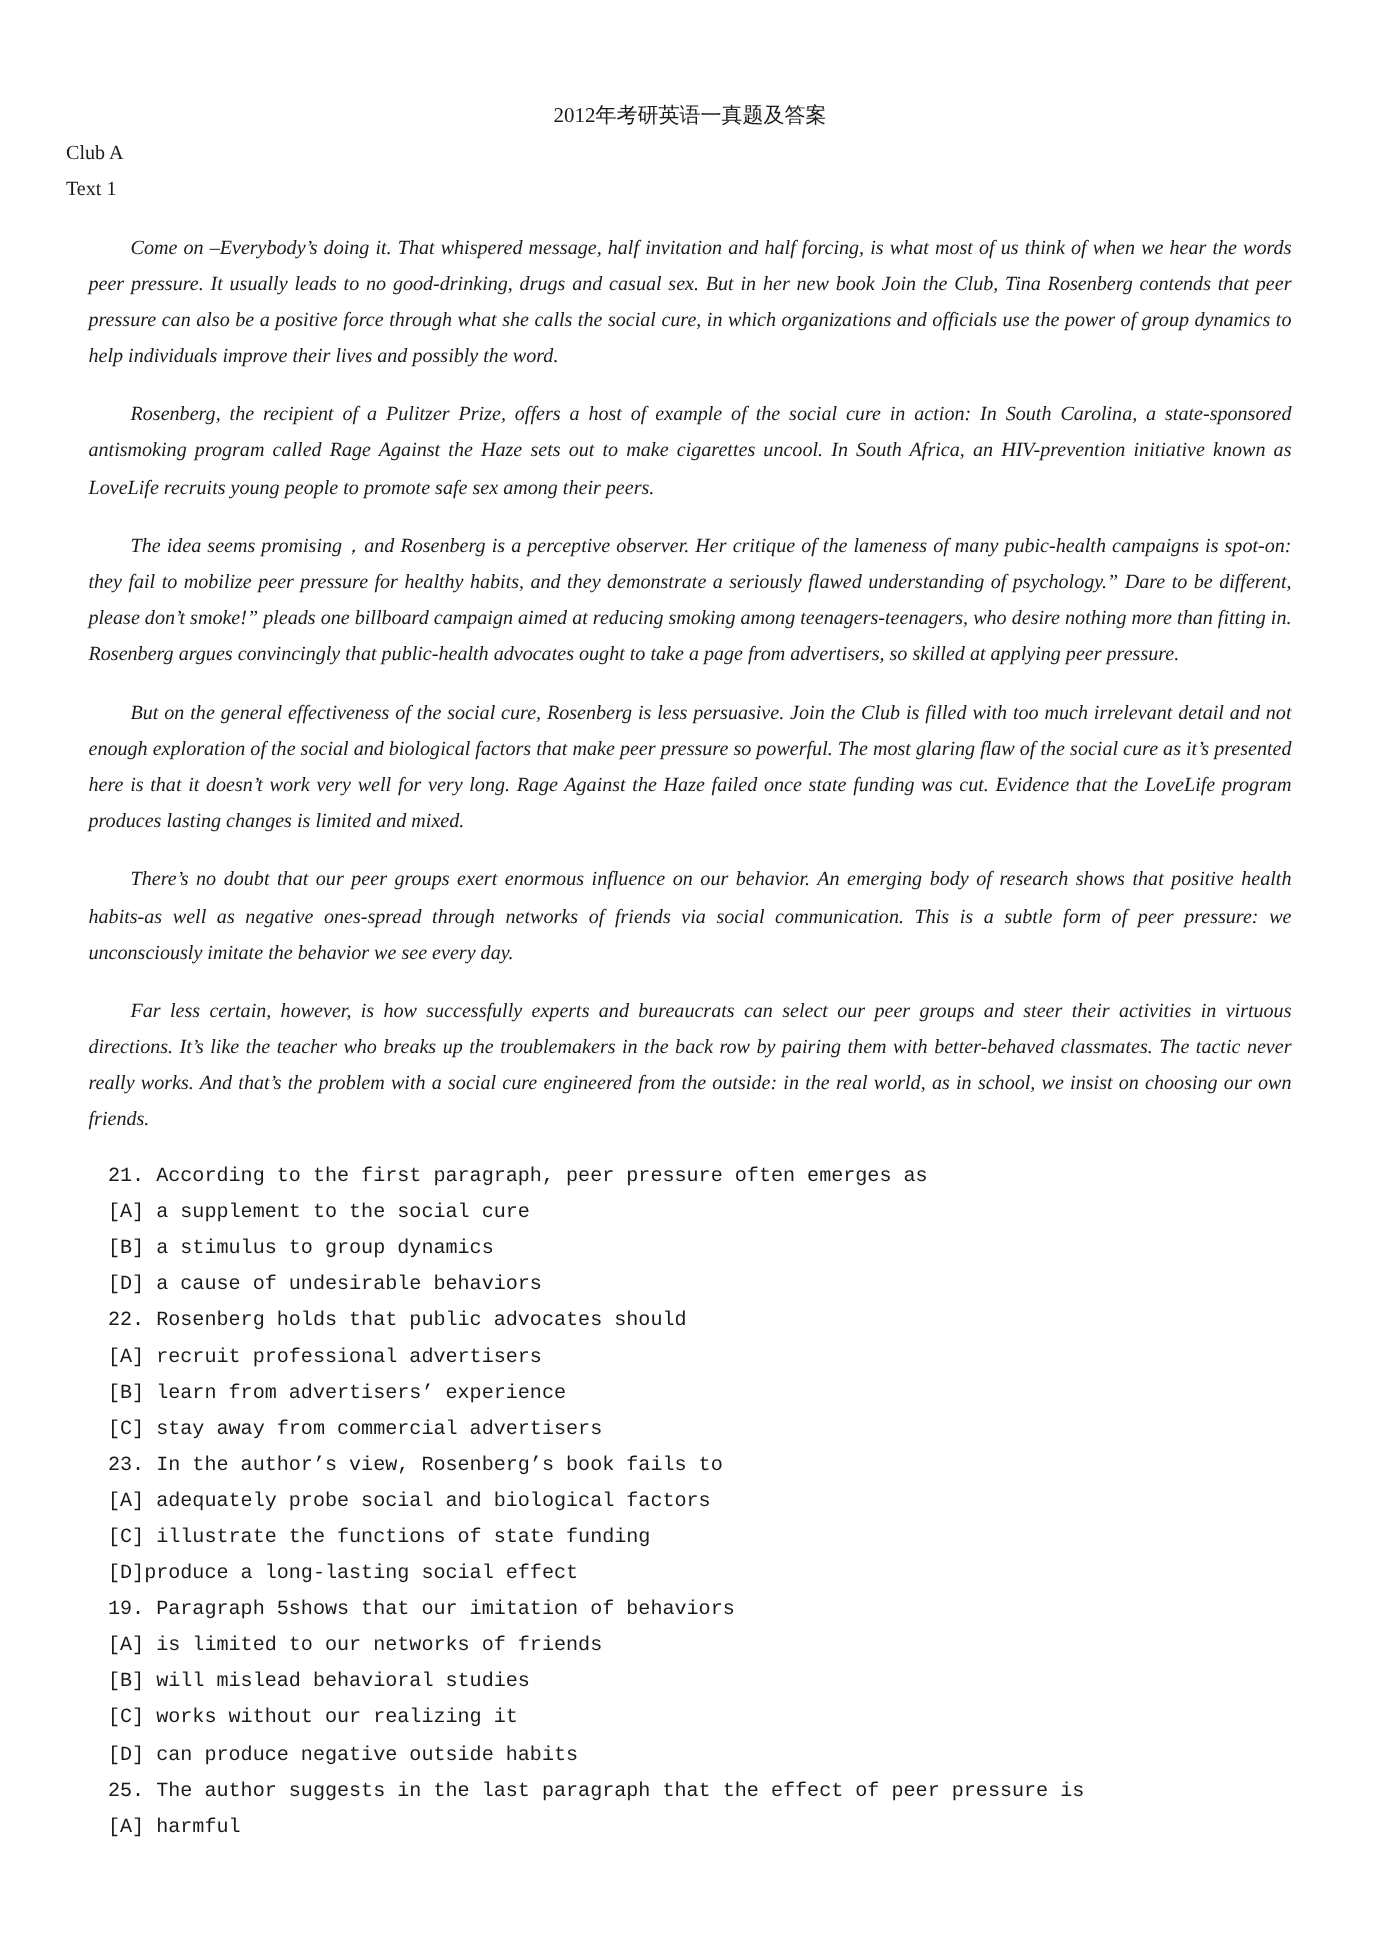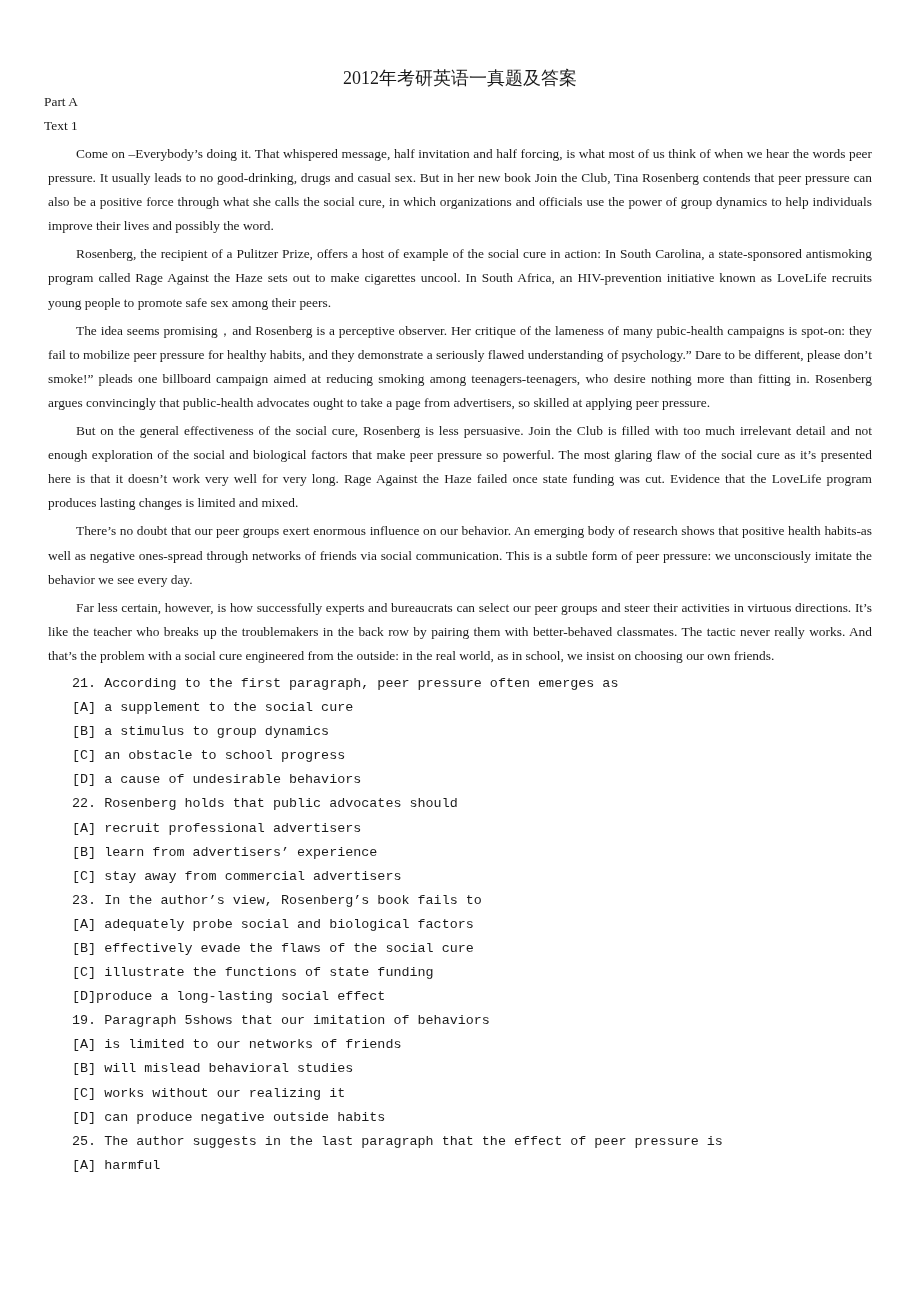--- a/index.html
+++ b/index.html
@@ -4,64 +4,63 @@
   <style>
     html, body { margin: 0; padding: 0; background: #ffffff; }
     body {
       width: 920px; height: 1302px; overflow: hidden; position: relative;
       font-family: "Liberation Serif", "DejaVu Serif", serif;
       color: #1a1a1a;
       font-size: 13.4px;
     }
     .page { position: absolute; left: 44px; top: 66px; width: 832px; }
     .title {
-      text-align: center; font-size: 18px; height: 24px; line-height: 24px;
+      text-align: center; font-size: 14px; height: 24px; line-height: 24px;
       margin-bottom: 0;
     }
     .line { line-height: 24px; }
     .para {
       text-indent: 28px; text-align: justify; line-height: 24.1px;
-      margin: 4px;
+      margin: 15px;
+      font-style: italic;
     }
     .q, .opt { padding-left: 28px; line-height: 24.1px; white-space: nowrap; font-family: Liberation Mono, monospace; }
   </style>
 </head>
 <body>
 
 <div class="page">
   <div class="title">2012年考研英语一真题及答案</div>
-  <div class="line">Part A</div>
+  <div class="line">Club A</div>
   <div class="line">Text 1</div>
 
   <p class="para">Come on –Everybody’s doing it. That whispered message, half invitation and half forcing, is what most of us think of when we hear the words peer pressure. It usually leads to no good-drinking, drugs and casual sex. But in her new book Join the Club, Tina Rosenberg contends that peer pressure can also be a positive force through what she calls the social cure, in which organizations and officials use the power of group dynamics to help individuals improve their lives and possibly the word.</p>
   <p class="para">Rosenberg, the recipient of a Pulitzer Prize, offers a host of example of the social cure in action: In South Carolina, a state-sponsored antismoking program called Rage Against the Haze sets out to make cigarettes uncool. In South Africa, an HIV-prevention initiative known as LoveLife recruits young people to promote safe sex among their peers.</p>
   <p class="para">The idea seems promising，and Rosenberg is a perceptive observer. Her critique of the lameness of many pubic-health campaigns is spot-on: they fail to mobilize peer pressure for healthy habits, and they demonstrate a seriously flawed understanding of psychology.” Dare to be different, please don’t smoke!” pleads one billboard campaign aimed at reducing smoking among teenagers-teenagers, who desire nothing more than fitting in. Rosenberg argues convincingly that public-health advocates ought to take a page from advertisers, so skilled at applying peer pressure.</p>
   <p class="para">But on the general effectiveness of the social cure, Rosenberg is less persuasive. Join the Club is filled with too much irrelevant detail and not enough exploration of the social and biological factors that make peer pressure so powerful. The most glaring flaw of the social cure as it’s presented here is that it doesn’t work very well for very long. Rage Against the Haze failed once state funding was cut. Evidence that the LoveLife program produces lasting changes is limited and mixed.</p>
   <p class="para">There’s no doubt that our peer groups exert enormous influence on our behavior. An emerging body of research shows that positive health habits-as well as negative ones-spread through networks of friends via social communication. This is a subtle form of peer pressure: we unconsciously imitate the behavior we see every day.</p>
   <p class="para">Far less certain, however, is how successfully experts and bureaucrats can select our peer groups and steer their activities in virtuous directions. It’s like the teacher who breaks up the troublemakers in the back row by pairing them with better-behaved classmates. The tactic never really works. And that’s the problem with a social cure engineered from the outside: in the real world, as in school, we insist on choosing our own friends.</p>
 
   <div>
     <div class="q">21. According to the first paragraph, peer pressure often emerges as</div>
     <div class="opt">[A] a supplement to the social cure</div>
     <div class="opt">[B] a stimulus to group dynamics</div>
-    <div class="opt">[C] an obstacle to school progress</div>
     <div class="opt">[D] a cause of undesirable behaviors</div>
   </div>
 
   <div>
     <div class="q">22. Rosenberg holds that public advocates should</div>
     <div class="opt">[A] recruit professional advertisers</div>
     <div class="opt">[B] learn from advertisers’ experience</div>
     <div class="opt">[C] stay away from commercial advertisers</div>
   </div>
 
   <div>
     <div class="q">23. In the author’s view, Rosenberg’s book fails to</div>
     <div class="opt">[A] adequately probe social and biological factors</div>
-    <div class="opt">[B] effectively evade the flaws of the social cure</div>
     <div class="opt">[C] illustrate the functions of state funding</div>
     <div class="opt">[D]produce a long-lasting social effect</div>
   </div>
 
   <div>
     <div class="q">19. Paragraph 5shows that our imitation of behaviors</div>
     <div class="opt">[A] is limited to our networks of friends</div>
     <div class="opt">[B] will mislead behavioral studies</div>
     <div class="opt">[C] works without our realizing it</div>
     <div class="opt">[D] can produce negative outside habits</div>

